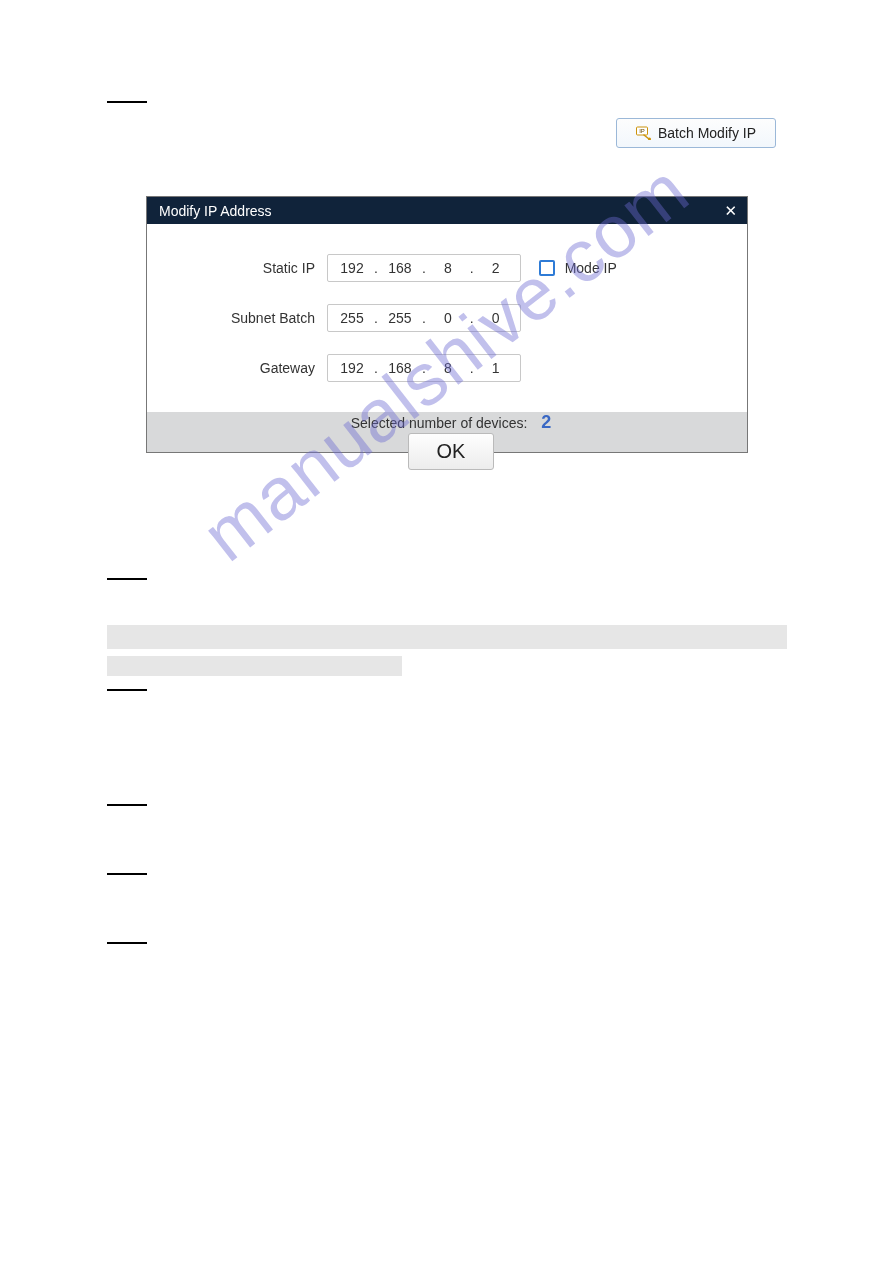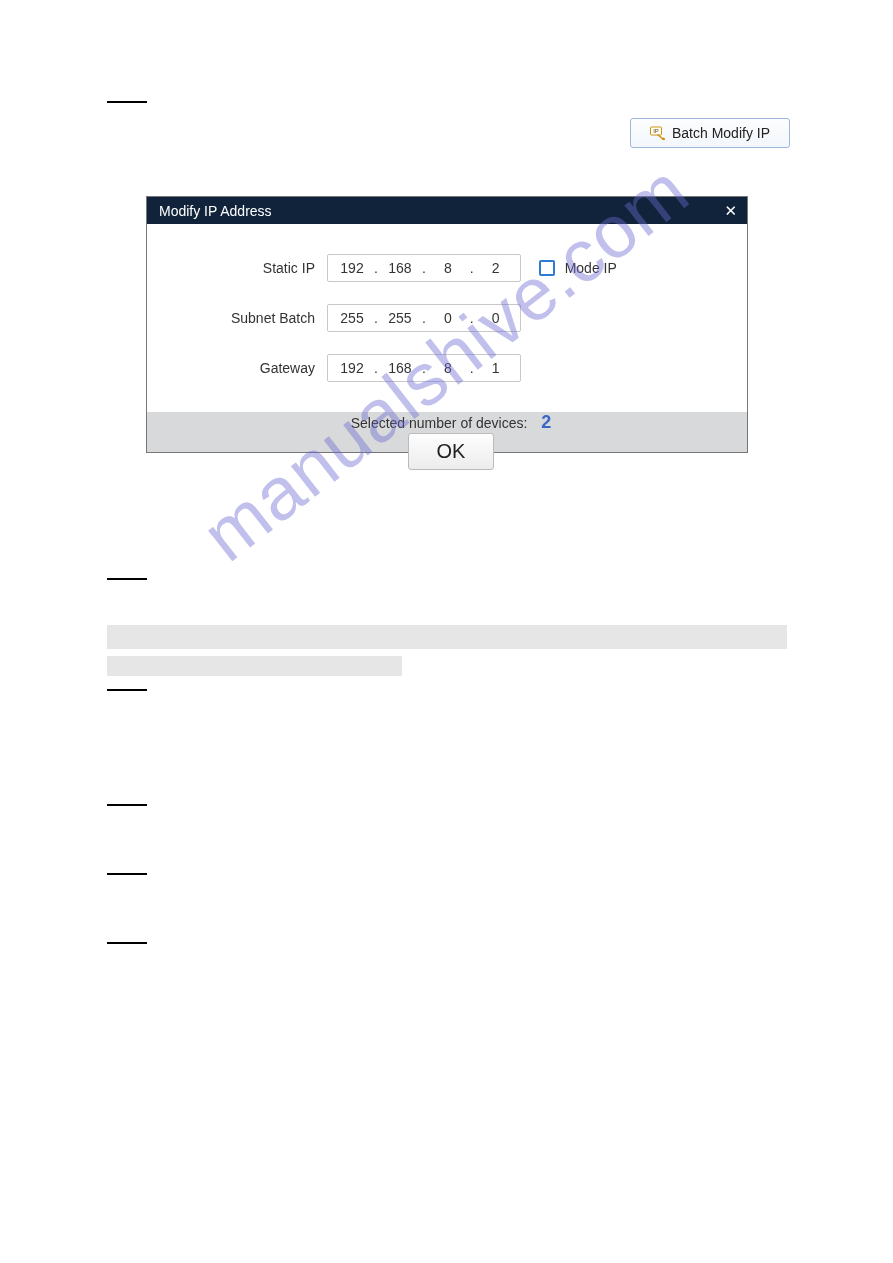--- a/index.html
+++ b/index.html
@@ -10,21 +10,21 @@
     font-family: Arial, Helvetica, sans-serif;
     position: relative;
   }
   .short-underline {
     position: absolute;
     height: 2px;
     background: #000;
   }
   .batch-btn {
     position: absolute;
-    left: 630px;
+    left: 616px;
     top: 118px;
     width: 160px;
     height: 30px;
     border: 1px solid #9bb8d8;
     border-radius: 3px;
     background: linear-gradient(#fdfdfd,#f2f7fc);
     display: flex;
     align-items: center;
     justify-content: center;
     gap: 6px;

